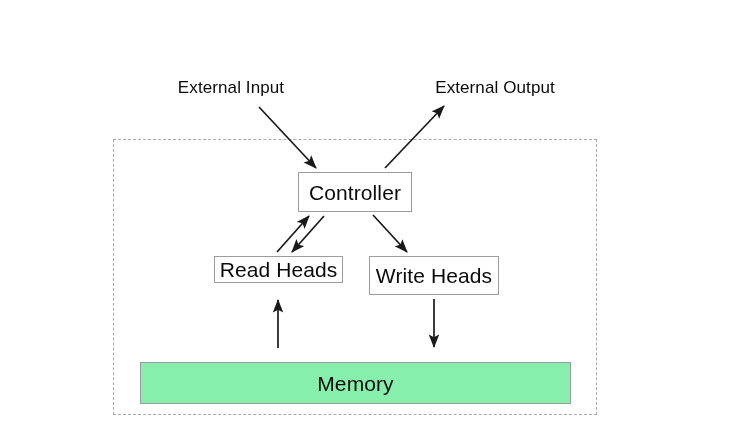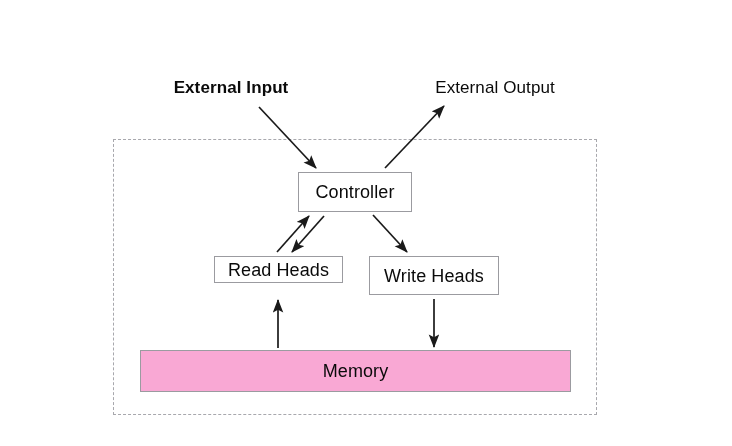--- a/index.html
+++ b/index.html
@@ -26,21 +26,21 @@
   }
   .node-box {
     position: absolute;
     box-sizing: border-box;
     border: 1.6px solid #9b9ba0;
     background: #ffffff;
     display: flex;
     align-items: center;
     justify-content: center;
     color: #0a0a0a;
-    font-size: 18px;
+    font-size: 21px;
     font-family: "Liberation Sans", sans-serif;
     letter-spacing: 0.1px;
     line-height: 1;
   }
   .free-label {
     position: absolute;
     color: #0a0a0a;
     font-size: 17px;
     font-family: "Liberation Sans", sans-serif;
     letter-spacing: 0.1px;
@@ -84,20 +84,20 @@
   </div>
 
   <div class="node-box" style="left: 214px; top: 256px; width: 129px; height: 27px; border-color: rgb(155, 155, 160); background: rgb(255, 255, 255); color: rgb(10, 10, 10);">
     <span>Read Heads</span>
   </div>
 
   <div class="node-box" style="left: 369px; top: 256px; width: 130px; height: 39px; border-color: rgb(155, 155, 160); background: rgb(255, 255, 255); color: rgb(10, 10, 10);">
     <span>Write Heads</span>
   </div>
 
-  <div class="node-box" style="left: 140px; top: 350px; width: 431px; height: 42px; border-color: rgb(155, 155, 160); background: #f9a8d4; color: rgb(10, 10, 10);">
+  <div class="node-box" style="left: 140px; top: 362px; width: 431px; height: 42px; border-color: rgb(155, 155, 160); background: #86efac; color: rgb(10, 10, 10);">
     <span>Memory</span>
   </div>
 
-  <div class="free-label" style="left: 172px; top: 79px; width: 118px; color: rgb(10, 10, 10); font-weight: bold;">External Input</div>
+  <div class="free-label" style="left: 172px; top: 79px; width: 118px; color: rgb(10, 10, 10);">External Input</div>
   <div class="free-label" style="left: 396px; top: 79px; width: 126px; color: rgb(10, 10, 10); margin-left: 36px;">External Output</div>
 
 </div>
 
 </body></html>

